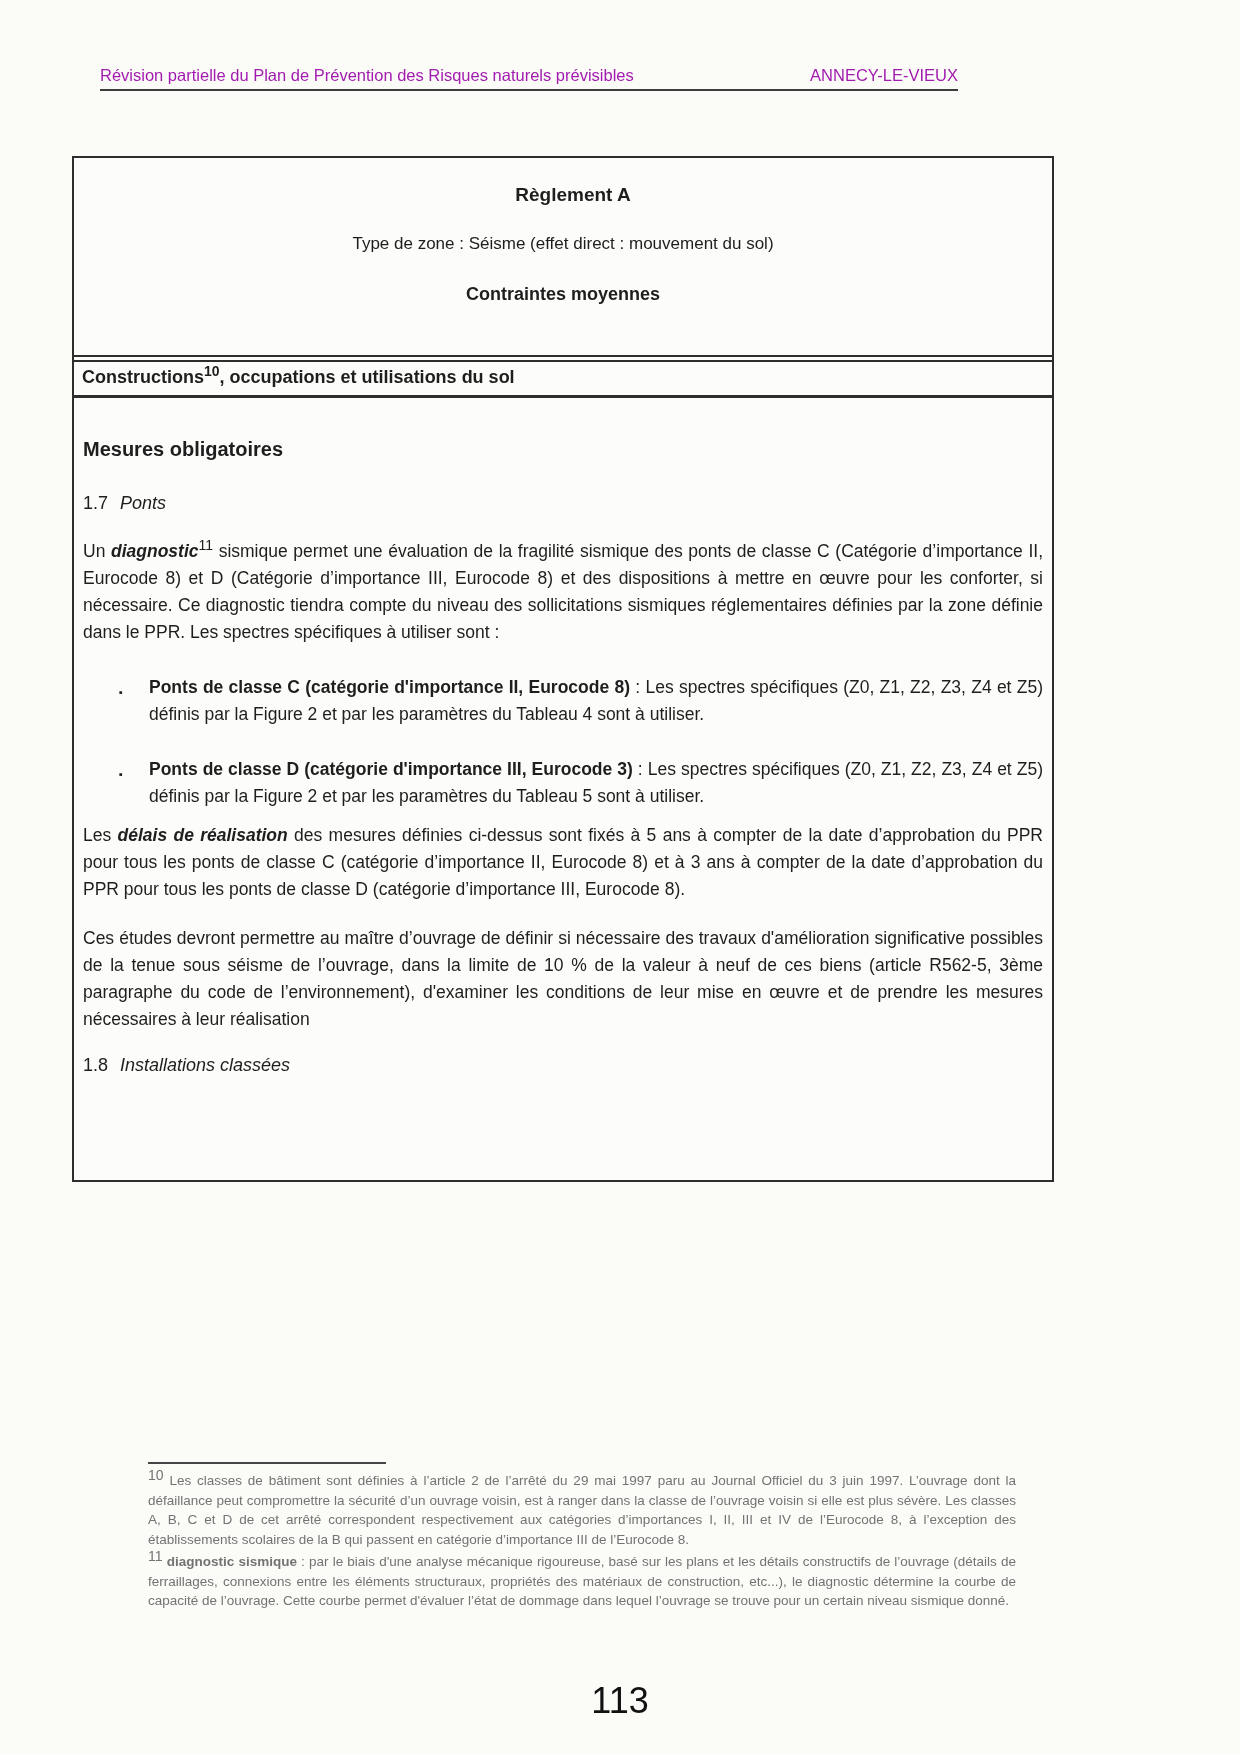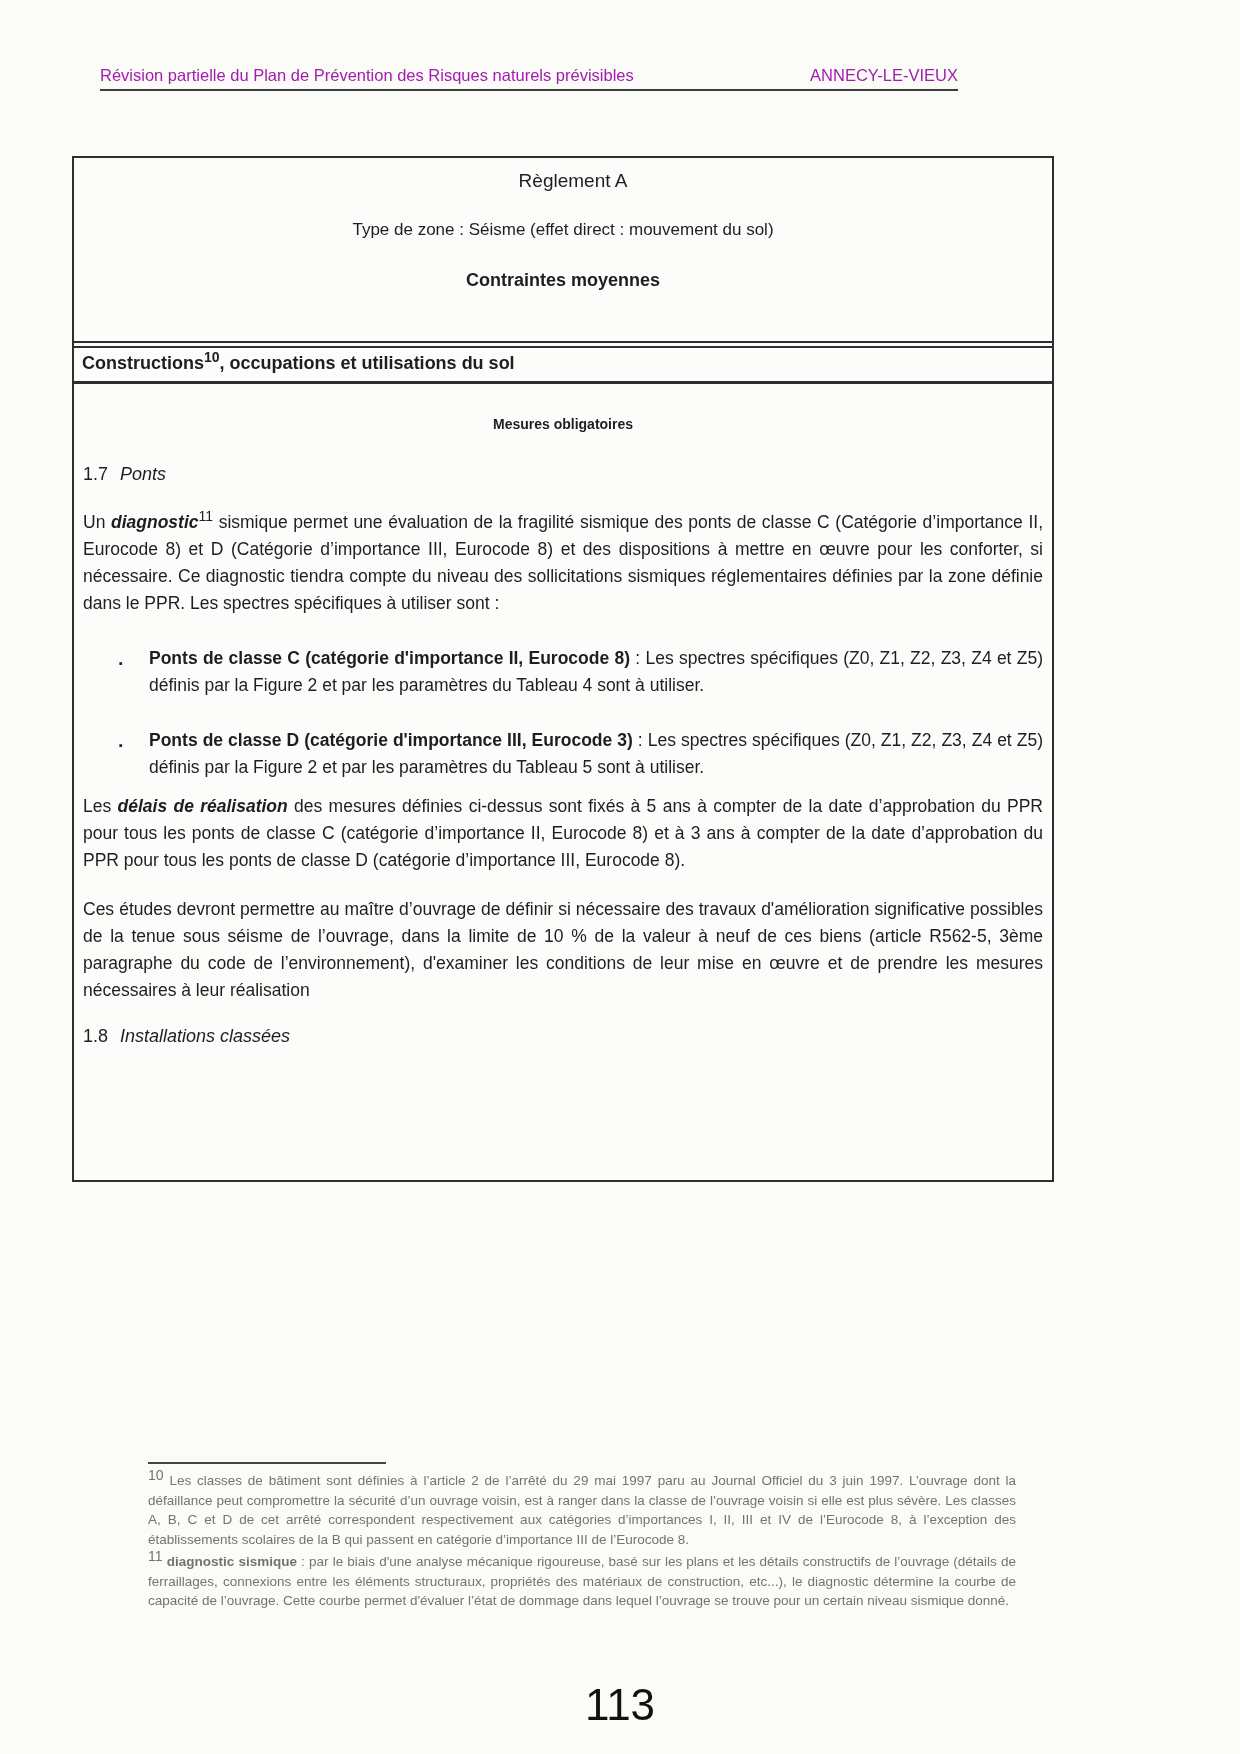--- a/index.html
+++ b/index.html
@@ -27,35 +27,35 @@
   }
 
   
   .reg-box {
     position:absolute; left:72px; top:156px; width:982px; height:1026px;
     border:2px solid #2e2e2e;
     box-sizing:border-box;
     background:#fcfcfa;
   }
   .box-top { text-align:center; border-bottom:2px solid #2e2e2e; }
-  .box-title { padding-top:12px; font-size:19px; font-weight:normal;margin-left:20px; }
+  .box-title { padding-top:26px; font-size:19px; font-weight:bold;margin-left:20px; }
   .zone-line { margin-top:28px; font-size:17px; }
   .constraints-line { margin-top:30px; padding-bottom:50px; font-size:18px; font-weight:bold; }
 
   .bar {
     margin-top:3px;
     border-top:2px solid #2e2e2e;
     border-bottom:3px solid #2e2e2e;
     padding:5px 8px 7px 8px;
     font-size:18px; font-weight:bold;
   }
   .bar sup, .para sup, .fn sup { font-size:14px; line-height:0; }
 
   .box-body { padding:0 9px; }
-  .measures-title { margin-top:32px; text-align:center; font-size:14px; font-weight:bold; }
+  .measures-title { margin-top:40px; text-align:left; font-size:20px; font-weight:bold; }
 
   .sec-heading { margin-top:32px; font-size:18px; font-weight:normal; }
   .sec-heading .sec-num { margin-right:12px; }
   .sec-heading .sec-title { font-style:italic; }
 
   .para {
     margin-top:24px;
     font-size:17.5px; line-height:27px;
     text-align:justify;
   }
@@ -85,21 +85,21 @@
     text-align:justify;
   }
   .fn-rule { width:238px; border-top:2px solid #454545; margin-bottom:7px; }
   .fn { margin-top:3px; }
   .fn .b { font-weight:bold; }
 
   
   .page-num {
     position:absolute; left:0; top:1680px; width:100%;
     text-align:center;
-    font-size:44px;
+    font-size:36px;
     color:#111;
   }
 </style>
 </head>
 <body>
 
 <div class="page">
 
   <div class="header">
     <span>Révision partielle du Plan de Prévention des Risques naturels prévisibles</span>

